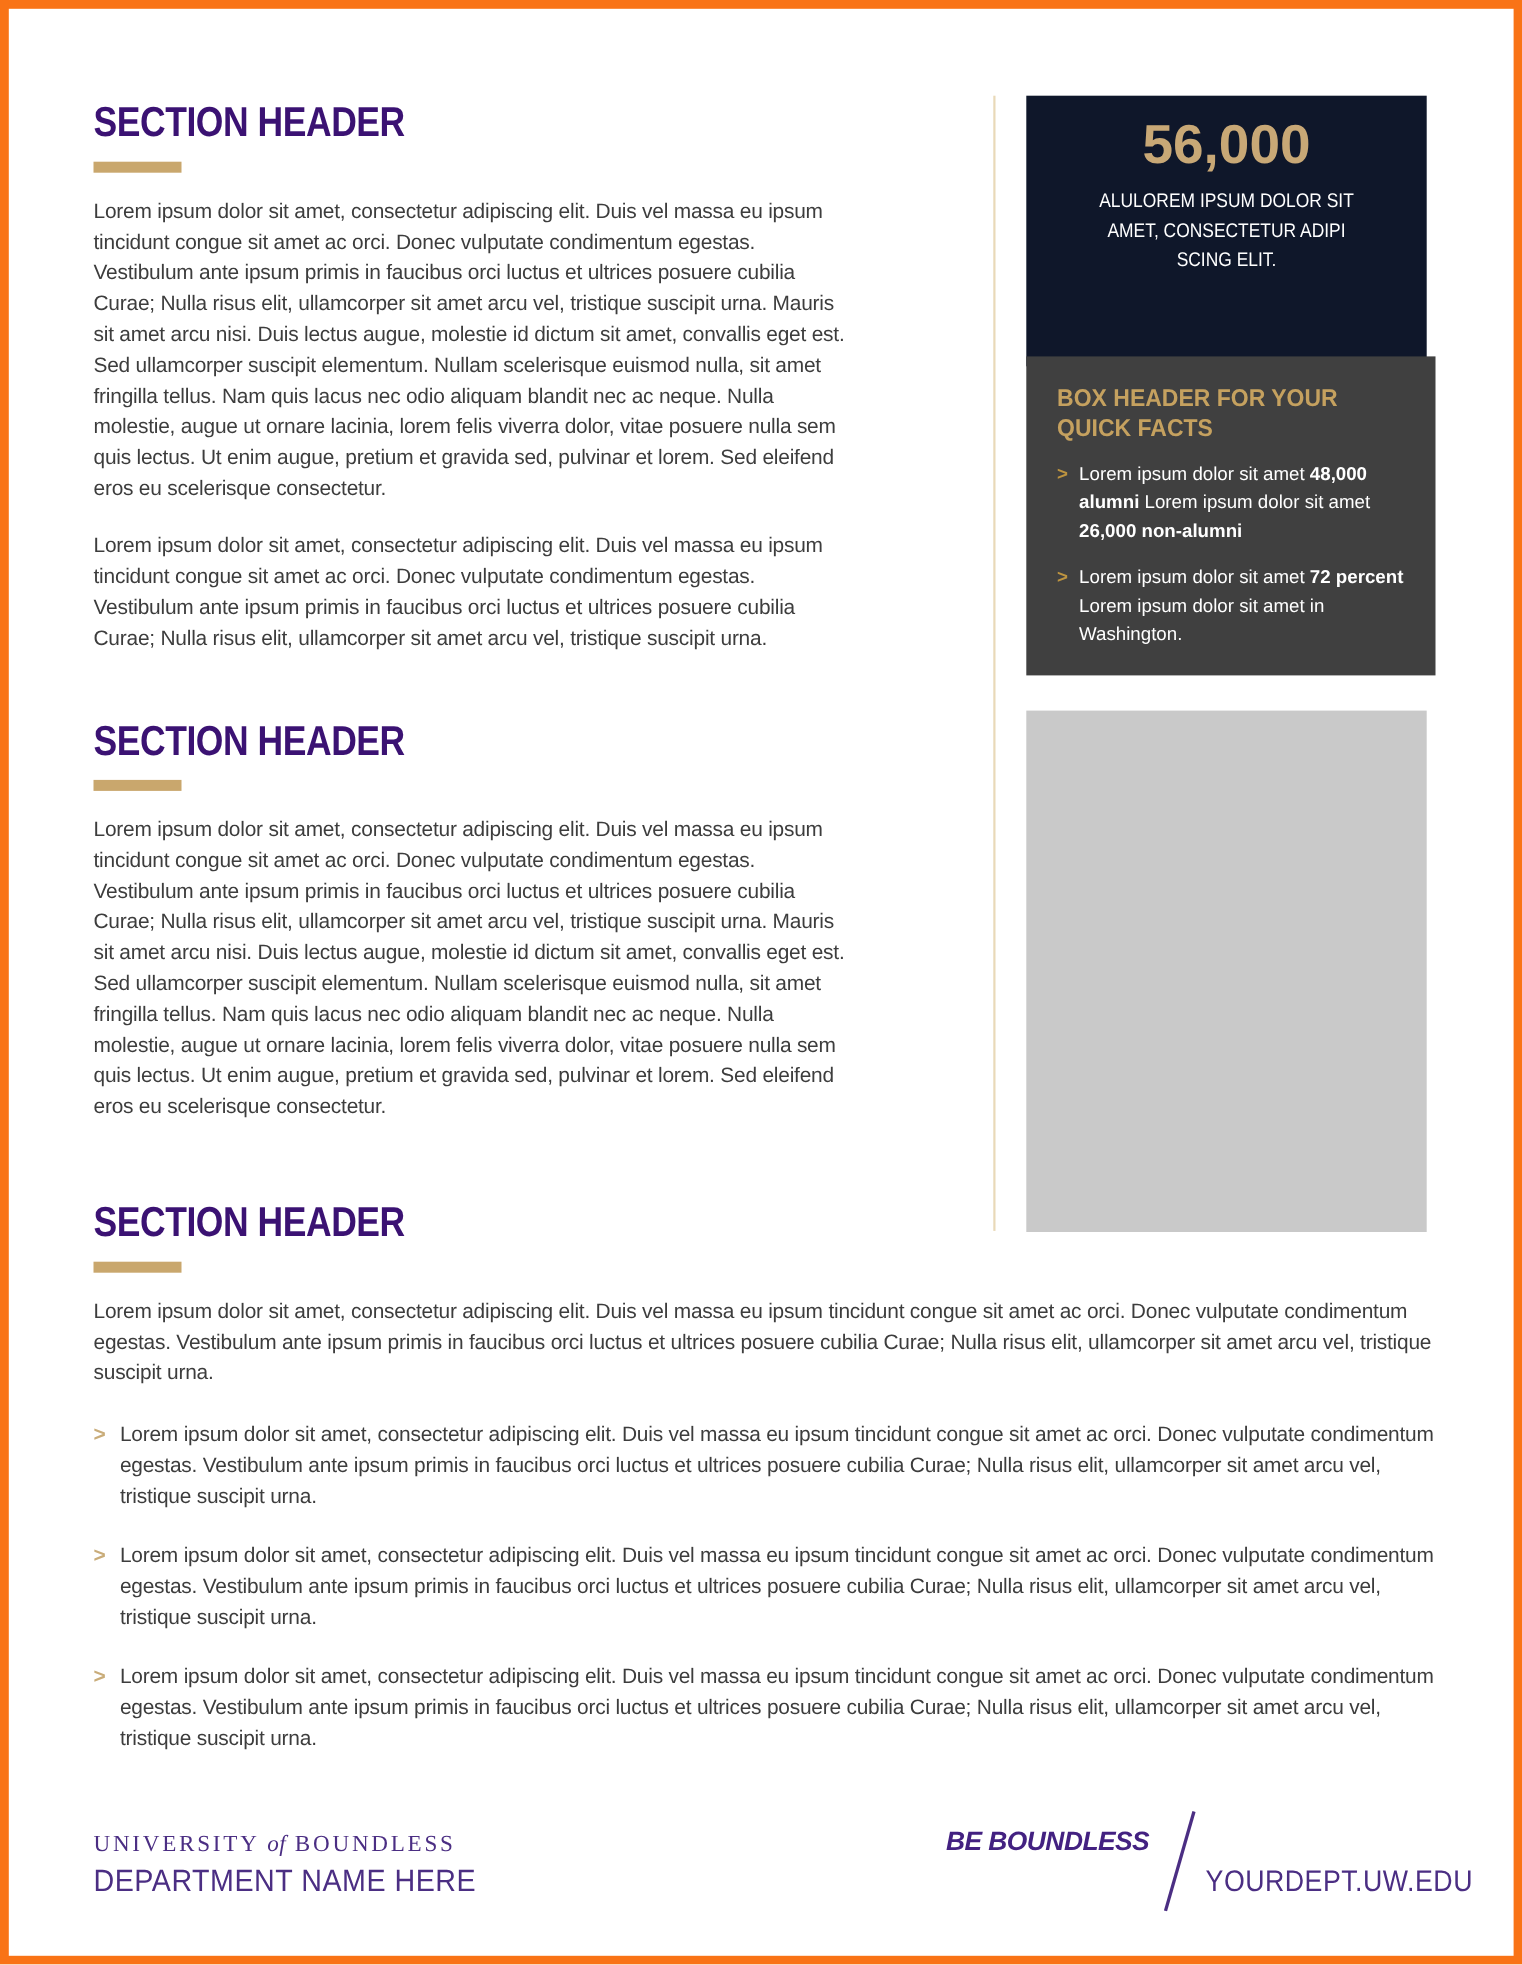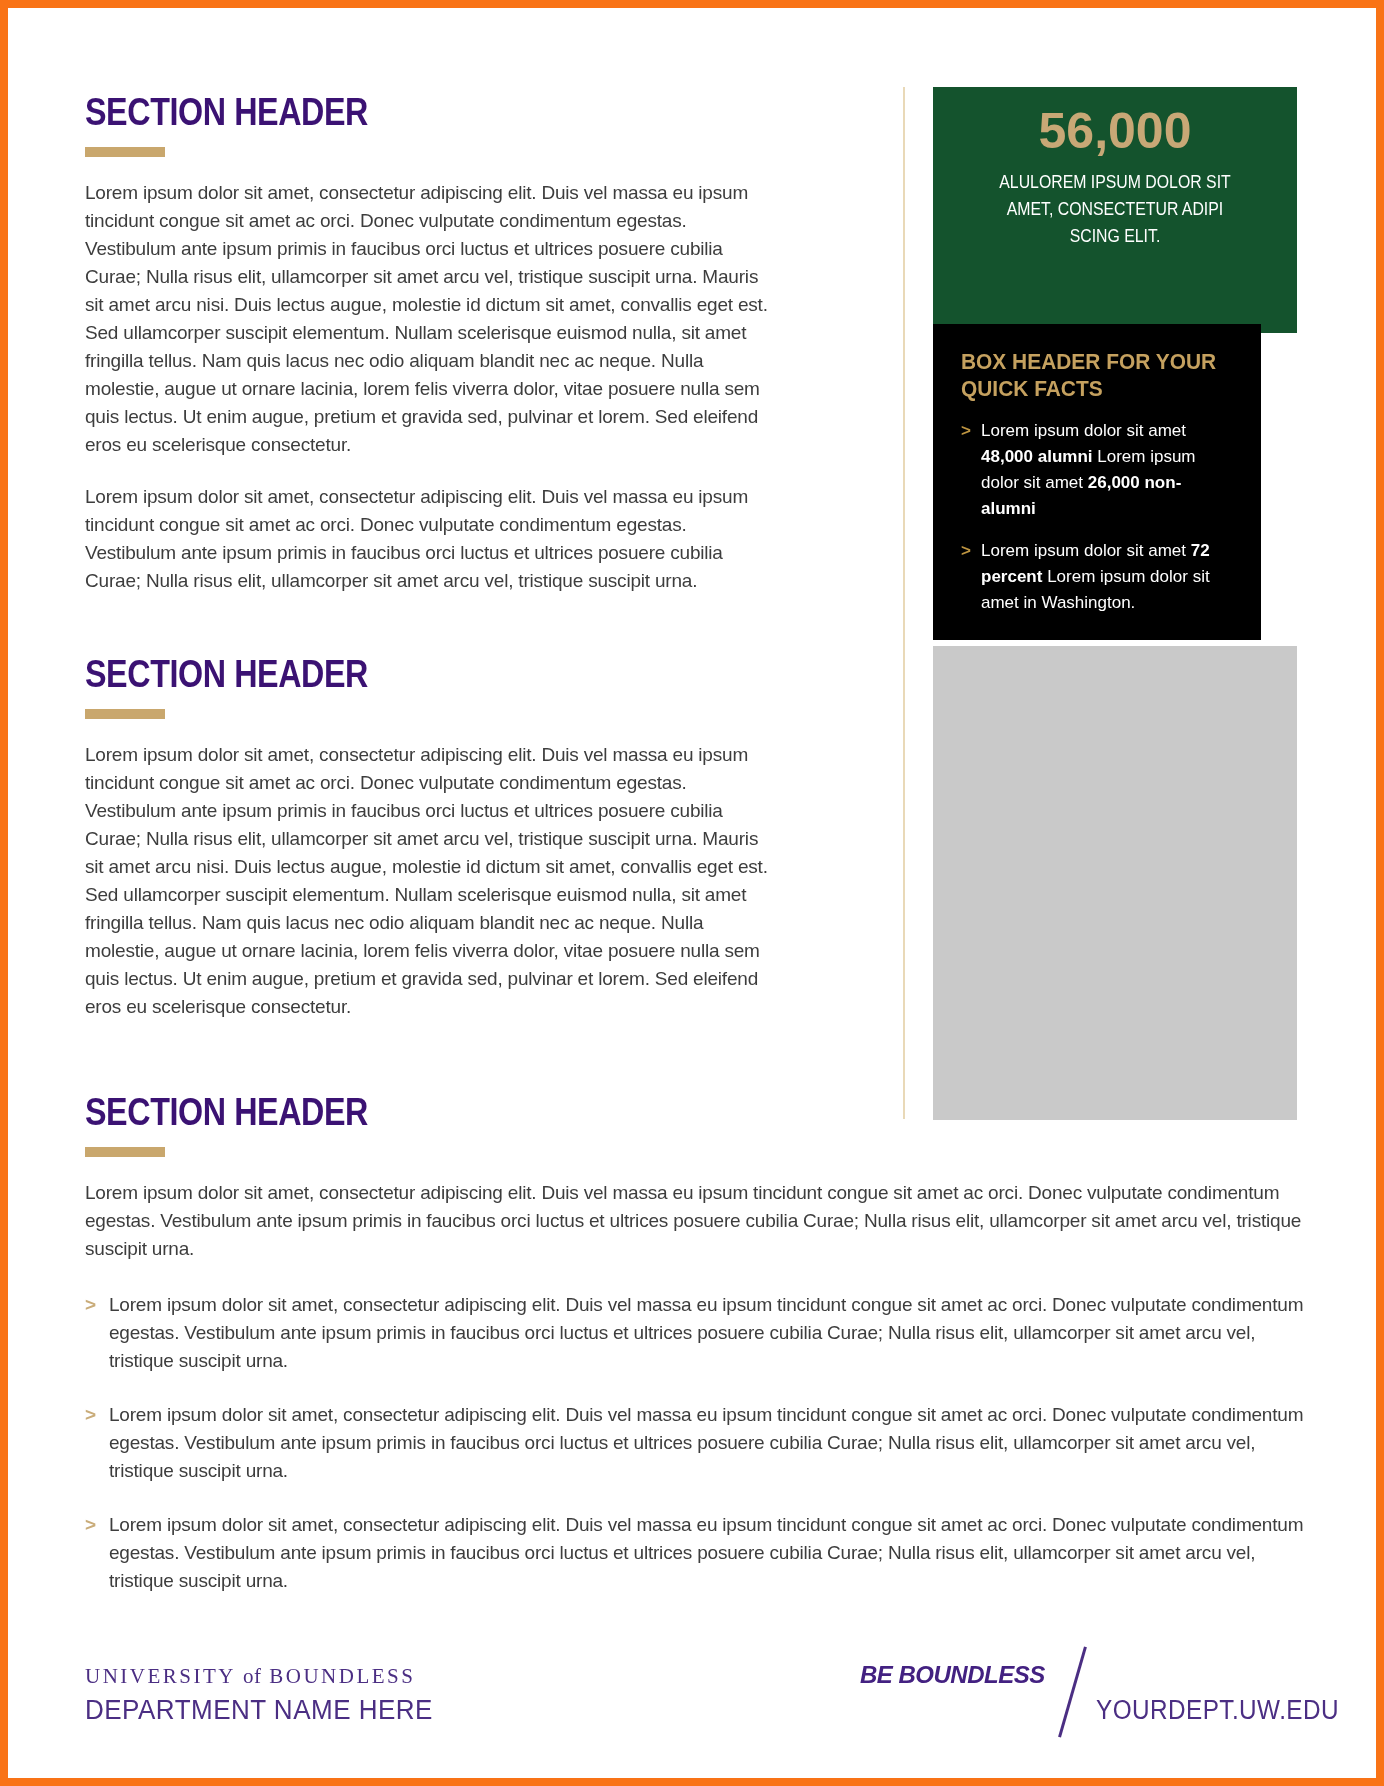--- a/index.html
+++ b/index.html
@@ -21,37 +21,37 @@
   .paras p + p{margin-top:24px;}
 
   
   .bullets{margin-top:28px;}
   .bullet-row{position:relative;padding-left:24px;font-size:19px;line-height:28px;color:#3d3d3d;letter-spacing:-0.2px;}
   .bullet-row + .bullet-row{margin-top:26px;}
   .bullet-row .marker{position:absolute;left:0;top:0;color:#c9ac79;font-weight:700;}
 
   
   .gold-rule{position:absolute;left:895px;top:79px;width:2px;height:1032px;background:#e9d9b8;}
-  .stat-box{position:absolute;left:925px;top:79px;width:364px;height:246px;background:#14532d;text-align:center;box-sizing:border-box;padding-top:16px;}
+  .stat-box{position:absolute;left:925px;top:79px;width:364px;height:246px;background:#0f172a;text-align:center;box-sizing:border-box;padding-top:16px;}
   .stat-value{font-size:50px;font-weight:800;color:#c8a876;line-height:56px;letter-spacing:0;}
   .stat-caption{margin:10px auto 0;width:270px;font-size:18px;line-height:27px;color:#ffffff;
                 text-transform:uppercase;transform:scaleX(0.88);transform-origin:50% 0;}
-  .facts-box{position:absolute;left:925px;top:316px;width:328px;min-height:278px;background:#000000;box-sizing:border-box;padding:24px 28px;}
+  .facts-box{position:absolute;left:925px;top:316px;width:372px;min-height:278px;background:#404040;box-sizing:border-box;padding:24px 28px;}
   .facts-h{margin:0 0 16px 0;max-width:270px;font-size:22px;line-height:27px;font-weight:700;color:#c5a15f;
            letter-spacing:0;transform:scaleX(0.95);transform-origin:0 0;}
   .fact-row{position:relative;padding-left:20px;font-size:17px;line-height:26px;color:#ffffff;}
   .fact-row + .fact-row{margin-top:16px;}
   .fact-row .marker{position:absolute;left:0;top:0;color:#bd9440;font-weight:700;}
   .fact-row b{font-weight:700;}
   .img-ph{position:absolute;left:925px;top:638px;width:364px;height:474px;background:#c9c9c9;}
 
   
   .f-left{position:absolute;left:77px;top:1656px;}
   .wordmark{font-family:"Liberation Serif",serif;font-size:21px;color:#4b2e83;letter-spacing:2.5px;white-space:nowrap;}
-  .wordmark .of{letter-spacing:0.5px;text-transform:lowercase;text-align:center;}
+  .wordmark .of{font-style:italic;letter-spacing:0.5px;text-transform:lowercase;text-align:center;}
   .dept{margin-top:5px;font-size:28px;color:#4b2e83;letter-spacing:0.5px;transform:scaleX(0.93);transform-origin:0 0;white-space:nowrap;}
   .f-right{position:absolute;left:852px;top:1637px;display:flex;align-items:flex-start;}
   .tagline{margin-top:16px;font-size:24px;font-weight:800;font-style:italic;color:#432181;letter-spacing:-0.5px;white-space:nowrap;}
   .slash{width:3px;height:94px;background:#4b2e83;transform:rotate(16deg);transform-origin:50% 50%;margin:0 22px 0 26px;}
   .url{margin-top:50px;font-size:27px;color:#4b2e83;letter-spacing:0.5px;transform:scaleX(0.9);transform-origin:0 0;white-space:nowrap;}
 </style>
 </head>
 <body>
 
 <div class="page">

